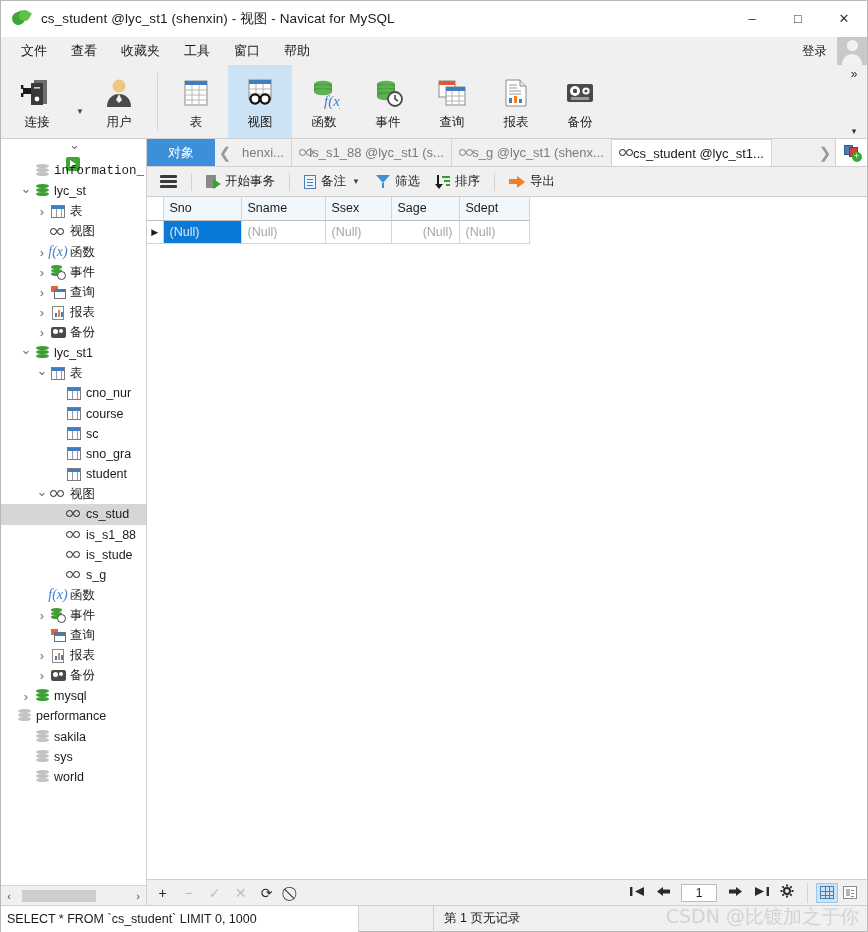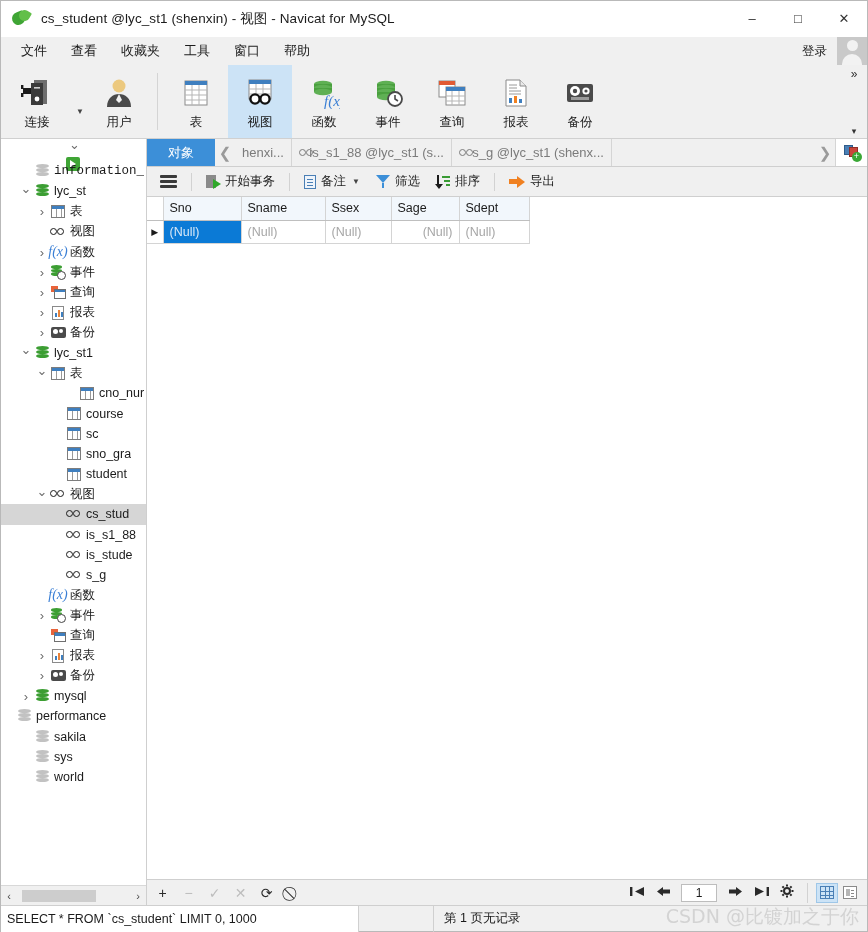--- a/index.html
+++ b/index.html
@@ -584,21 +584,21 @@
             </div>
             <span class="tlabel">lyc_st1</span>
           </div>
           <div class="tnode" style="padding-left: 34px;">
             <div class="arrow down"></div>
             <div class="tico">
               <span class="ic-tbl"></span>
             </div>
             <span class="tlabel">表</span>
           </div>
-          <div class="tnode" style="padding-left: 50px; margin-left: 13px;">
+          <div class="tnode" style="padding-left: 50px;">
             <div class="arrow"></div>
             <div class="tico">
               <span class="ic-tbl"></span>
             </div>
             <span class="tlabel">cno_nur</span>
           </div>
           <div class="tnode" style="padding-left: 50px;">
             <div class="arrow"></div>
             <div class="tico">
               <span class="ic-tbl"></span>
@@ -801,20 +801,27 @@
                 <i></i>
               </span>
               <span>is_s1_88 @lyc_st1 (s...</span>
             </div>
             <div class="tab">
               <span class="ic-view">
                 <i></i>
                 <i></i>
               </span>
               <span>s_g @lyc_st1 (shenx...</span>
+            </div>
+            <div class="tab active">
+              <span class="ic-view">
+                <i></i>
+                <i></i>
+              </span>
+              <span>cs_student @lyc_st1...</span>
             </div>
           </div>
         <div class="tab-scroll-r">❯</div>
         <div class="tab-add">
           <div class="addico">
             <div class="p1"></div>
               <div class="p2"></div>
               <div class="plus">+</div>
           </div>
         </div>

